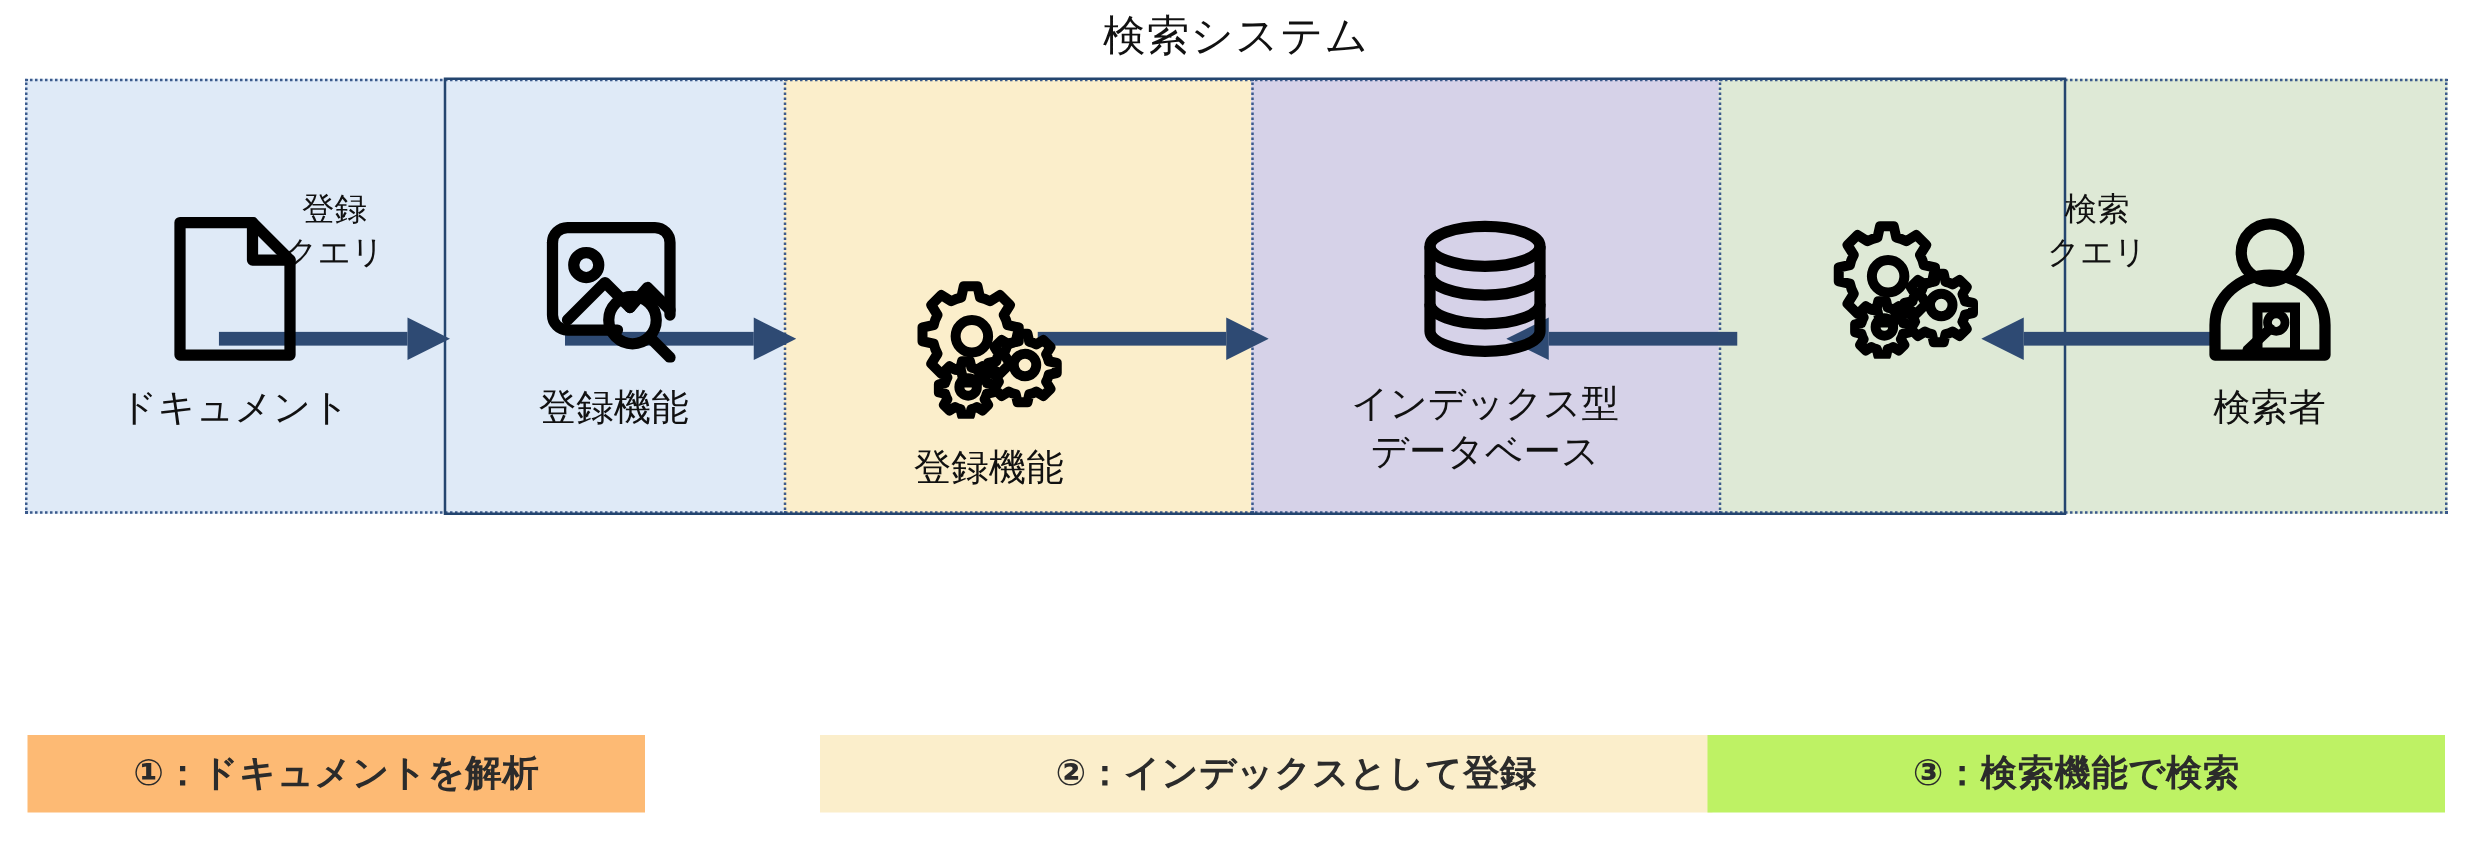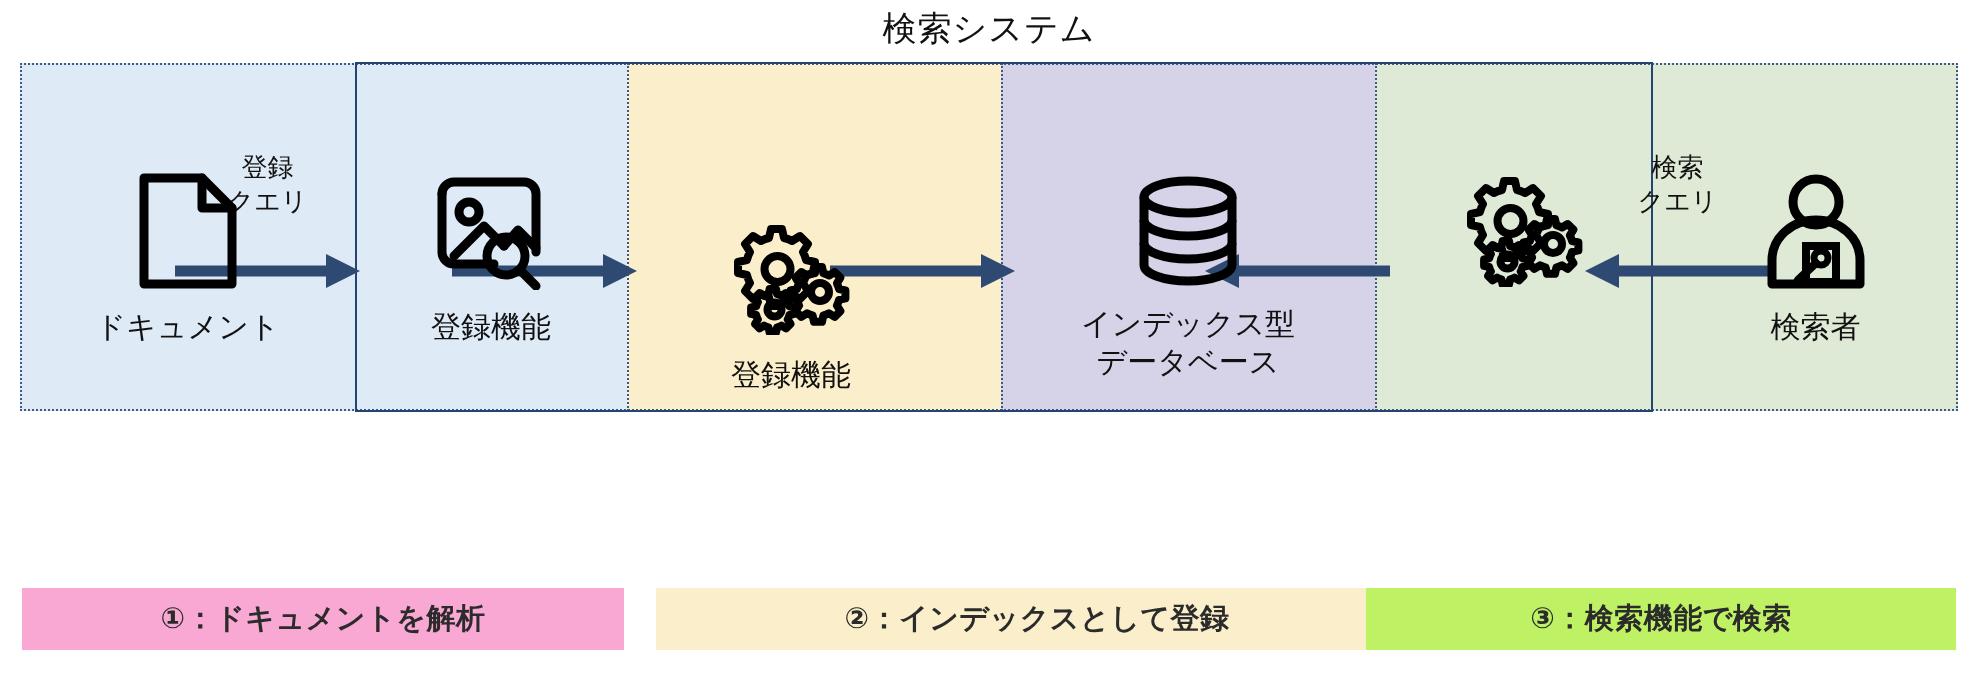--- a/index.html
+++ b/index.html
@@ -244,21 +244,21 @@
     </svg>
           </div>
           <div class="caption">検索者</div>
         </div>
       </div>
 
   </div>
 
   <div class="legend">
     <div id="legend-items">
-        <div class="legend-item" style="left: 22px; width: 602px; background: #f9a8d4;">
+        <div class="legend-item" style="left: 22px; width: 494px; background: #fdba74;">
           <span>①：ドキュメントを解析</span>
         </div>
         <div class="legend-item" style="left: 656px; width: 666px; background: rgb(251, 238, 203); padding-left: 48px;">
           <span>②：インデックスとして登録</span>
         </div>
         <div class="legend-item" style="left: 1366px; width: 590px; background: #bef264;">
           <span>③：検索機能で検索</span>
         </div>
       </div>
   </div>

